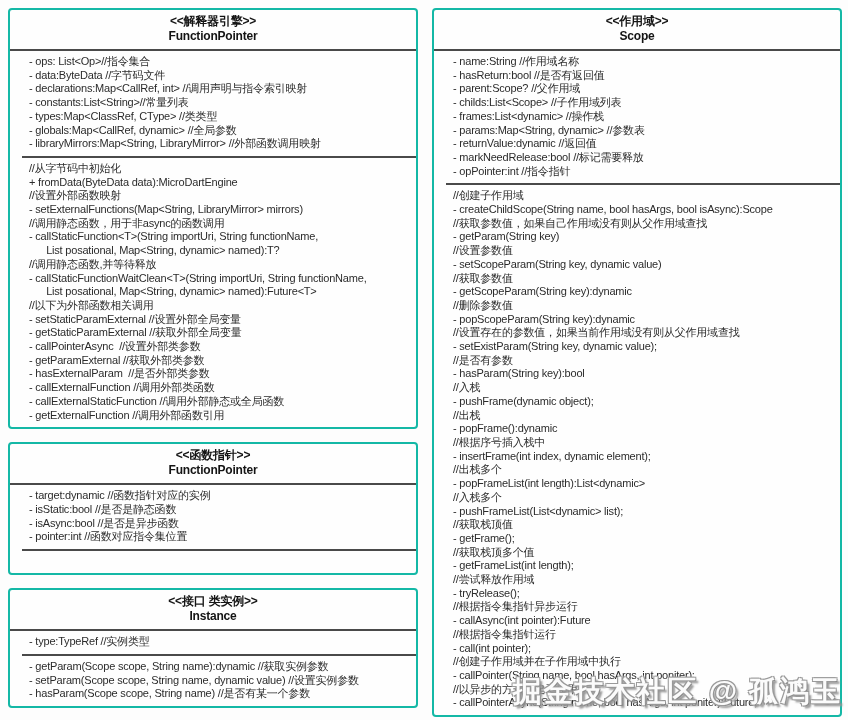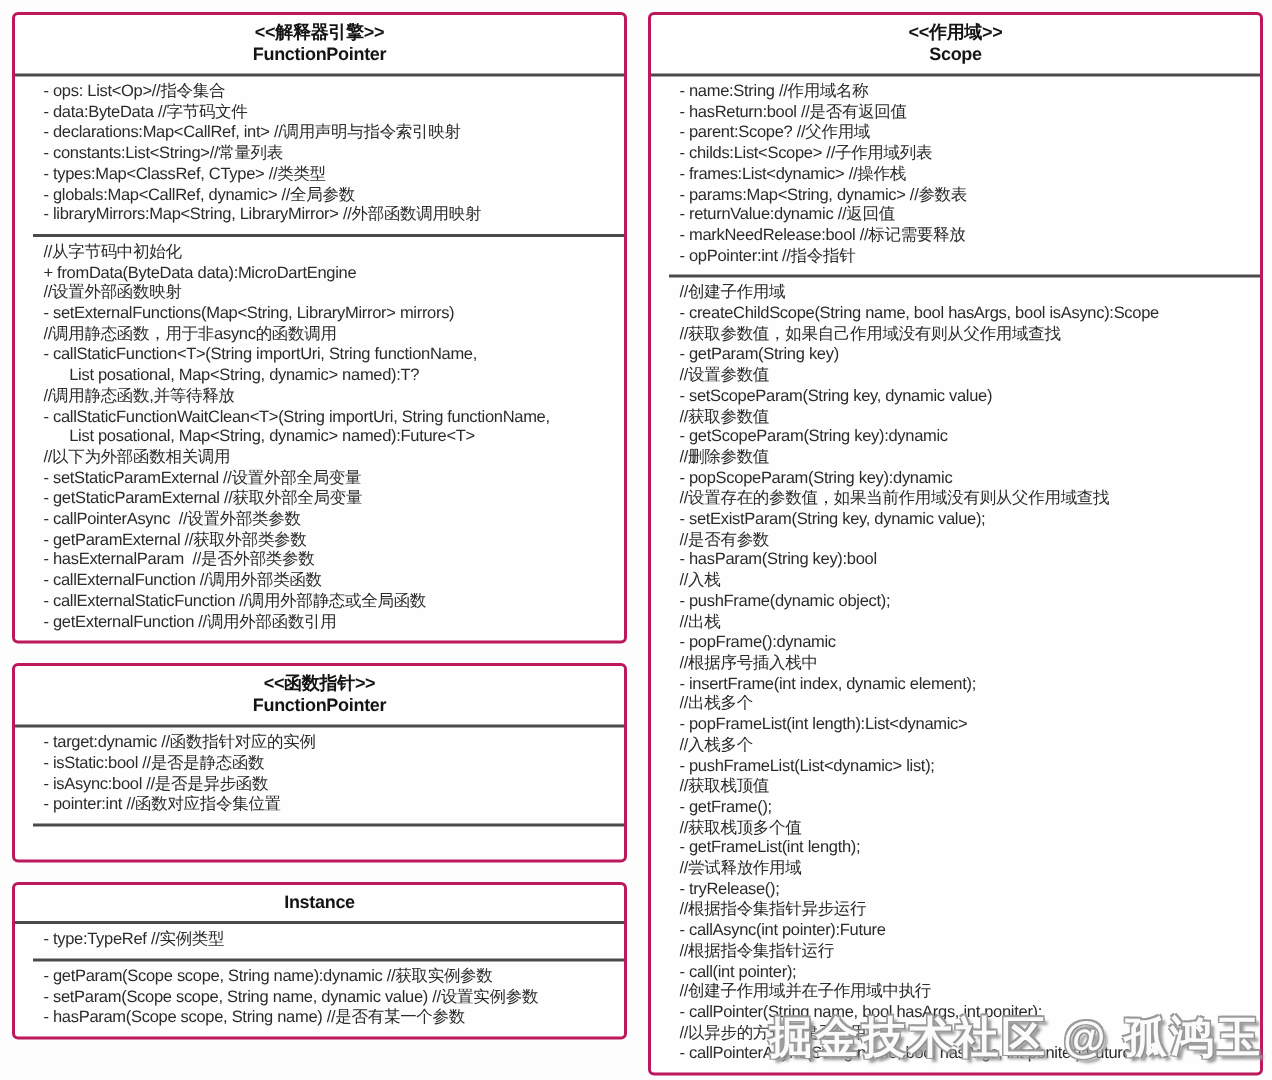--- a/index.html
+++ b/index.html
@@ -17,21 +17,21 @@
   .columns {
     display: flex;
     gap: 14px;
     align-items: flex-start;
   }
   .col { width: 410px; display: flex; flex-direction: column; }
   .col-left .uml-class { margin-bottom: 13px; }
   .uml-class {
     width: 410px;
     background: #fefefe;
-    border: 2px solid #be185d;
+    border: 2px solid #14b8a6;
     border-radius: 4px;
   }
   .uml-header {
     text-align: center;
     padding: 4px 6px 5px;
     border-bottom: 2px solid #4a4a4a;
   }
   .stereotype, .classname {
     font-weight: bold;
     font-size: 12px;
@@ -128,20 +128,21 @@
             <div class="line">- target:dynamic //函数指针对应的实例</div>
             <div class="line">- isStatic:bool //是否是静态函数</div>
             <div class="line">- isAsync:bool //是否是异步函数</div>
             <div class="line">- pointer:int //函数对应指令集位置</div>
           </div>
         <div class="uml-section empty-compartment"></div>
       </div>
 
       <div class="uml-class">
         <div class="uml-header">
+          <div class="stereotype">&lt;&lt;接口 类实例&gt;&gt;</div>
           <div class="classname">Instance</div>
         </div>
         <div class="uml-section">
             <div class="line">- type:TypeRef //实例类型</div>
           </div>
         <div class="uml-section">
             <div class="line">- getParam(Scope scope, String name):dynamic //获取实例参数</div>
             <div class="line">- setParam(Scope scope, String name, dynamic value) //设置实例参数</div>
             <div class="line">- hasParam(Scope scope, String name) //是否有某一个参数</div>
           </div>

